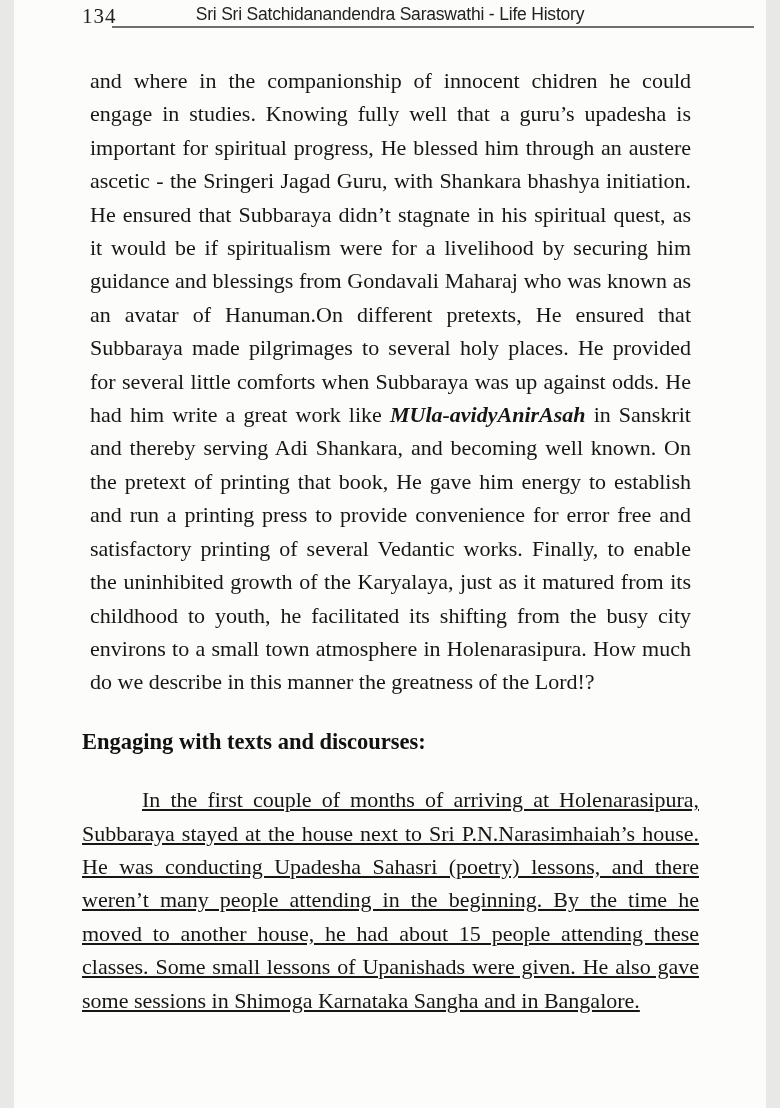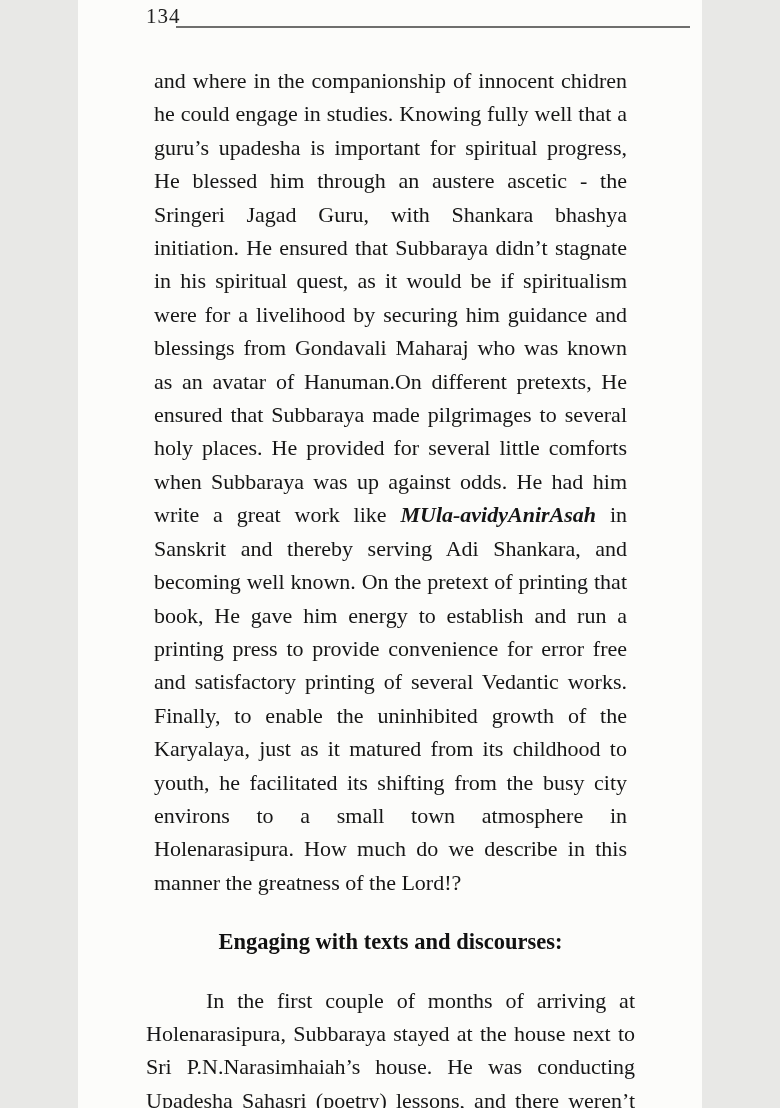--- a/index.html
+++ b/index.html
@@ -2,21 +2,21 @@
 <html><head>
 <meta charset="utf-8">
 <style>
   html, body {
     margin: 0;
     padding: 0;
     background: #e8e8e6;
   }
   .page {
     position: relative;
-    width: 624px;
+    width: 752px;
     height: 1108px;
     margin: 0 auto;
     background: #fcfcfa;
     color: #1b1b1b;
     overflow: hidden;
     box-sizing: border-box;
   }
   
   .running-header {
     position: relative;
@@ -65,35 +65,37 @@
   .para { margin: 8px; }
   .book-title {
     font-weight: bold;
     font-style: italic;
   }
   .section-heading {
     margin: 26px 0 0 0;
     font-family: "Liberation Serif", "DejaVu Serif", serif;
     font-size: 22.5px;
     font-weight: bold;
-    text-align: center;
+    text-align: left;
     color: #111;
   }
   .para-indent {
     margin: 25px 0 0 0;
     text-indent: 60px;
+    text-decoration: underline;
   }
 </style>
 </head>
 <body>
 
 <div class="page">
 
   <div class="running-header">
     <span class="page-number">134</span>
+    <span class="header-title">Sri Sri Satchidanandendra Saraswathi - Life History</span>
     <div class="header-rule"></div>
   </div>
 
   <div class="body-text">
 
     <p class="para"><span>and where in the companionship of innocent chidren he could engage in studies. Knowing fully well that a guru’s upadesha is important for spiritual progress, He blessed him through an austere ascetic - the Sringeri Jagad Guru, with Shankara bhashya initiation. He ensured that Subbaraya didn’t stagnate in his spiritual quest, as it would be if spiritualism were for a livelihood by securing him guidance and blessings from Gondavali Maharaj who was known as an avatar of Hanuman.On different pretexts, He ensured that Subbaraya made pilgrimages to several holy places. He provided for several little comforts when Subbaraya was up against odds. He had him write a great work like </span><span class="book-title">MUla-avidyAnirAsah</span><span> in Sanskrit and thereby serving Adi Shankara, and becoming well known. On the pretext of printing that book, He gave him energy to establish and run a printing press to provide convenience for error free and satisfactory printing of several Vedantic works. Finally, to enable the uninhibited growth of the Karyalaya, just as it matured from its childhood to youth, he facilitated its shifting from the busy city environs to a small town atmosphere in Holenarasipura. How much do we describe in this manner the greatness of the Lord!?</span></p>
 
     <h2 class="section-heading">Engaging with texts and discourses:</h2>
 
     <p class="para para-indent">In the first couple of months of arriving at Holenarasipura, Subbaraya stayed at the house next to Sri P.N.Narasimhaiah’s house. He was conducting Upadesha Sahasri (poetry) lessons, and there weren’t many people attending in the beginning. By the time he moved to another house, he had about 15 people attending these classes. Some small lessons of Upanishads were given. He also gave some sessions in Shimoga Karnataka Sangha and in Bangalore.</p>

